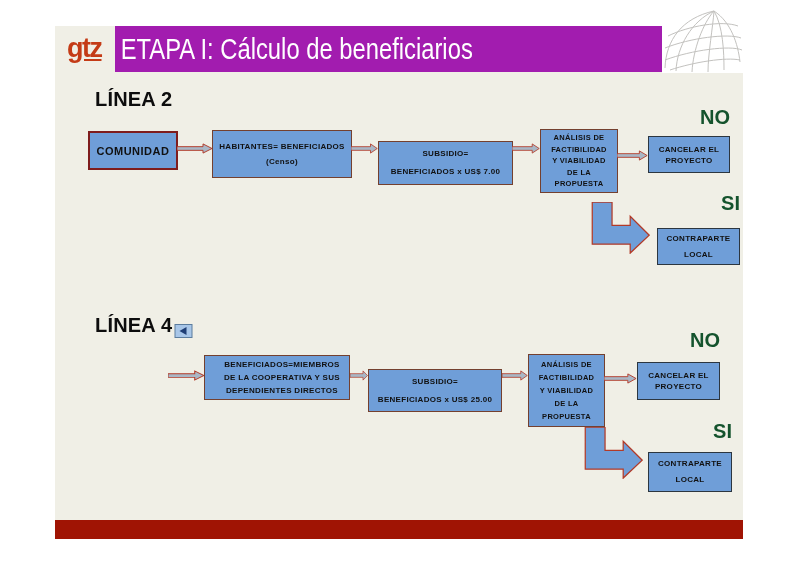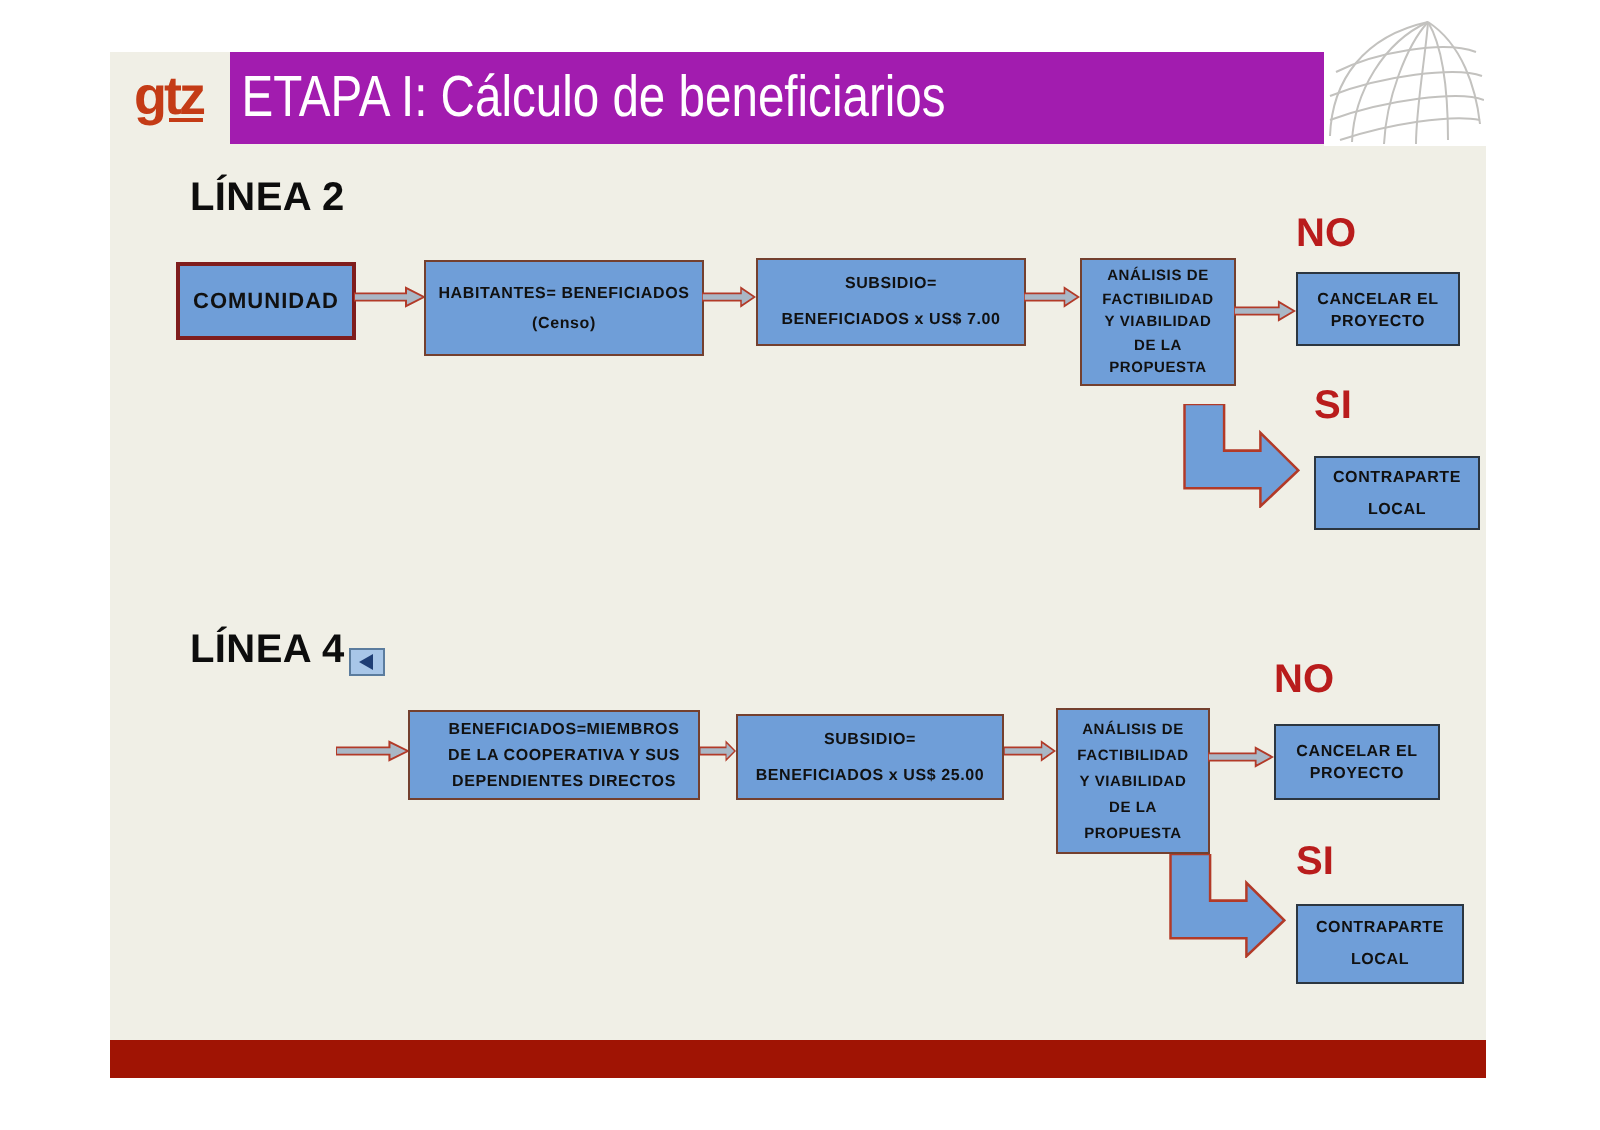--- a/index.html
+++ b/index.html
@@ -13,29 +13,29 @@
 
   .header-bar { position:absolute; left:115px; top:26px; width:547px; height:46px; background:#a21caf;
                 display:flex; align-items:center; }
   .title      { color:#ffffff; font-size:29px; white-space:nowrap; padding-left:7px;
                 transform:scaleX(.82); transform-origin:left center; letter-spacing:0px; }
   .gtz        { position:absolute; left:67px; top:33px; width:48px; height:32px;
                 color:#c43b16; font-size:27px; font-weight:bold; letter-spacing:-1.5px;text-decoration:underline; }
   .footer-bar { position:absolute; left:55px; top:520px; width:688px; height:19px; background:#a01404; }
 
   .row-label  { position:absolute; font-size:20px; font-weight:bold; color:#0d0d0d; letter-spacing:.2px; }
-  .yn         { position:absolute; font-size:20px; font-weight:bold; color:#b91c1c; text-align:left; }
+  .yn         { position:absolute; font-size:20px; font-weight:bold; color:#14532d; text-align:right; }
 
   .box  { position:absolute; background:#6f9ed8; color:#111; font-weight:bold; text-align:center;
           display:flex; align-items:center; justify-content:center; white-space:pre-line; }
   .b-src{ border:2px solid #7f1d1d; font-size:11px; letter-spacing:.5px; }
   .b-mid{ border:1.5px solid #74402f; font-size:8px; letter-spacing:.3px; }
   .b-end{ border:1.5px solid #2c3640; font-size:8px; letter-spacing:.3px; }
   .lh-calc1 { line-height:15px; }
-  .lh-sub   { line-height:18px; }
+  .lh-sub   { line-height:18px;margin-top:12px; }
   .ana1     { font-size:7.5px; line-height:11.5px; }
   .ana2     { font-size:7.5px; line-height:13px; }
   .lh-calc2 { line-height:13px;padding-left:10px; }
   .lh-two   { line-height:11px; }
   .lh-con   { line-height:16px; }
 
   .arr, .elbow, .backbtn { position:absolute; }
 </style>
 </head>
 <body>

